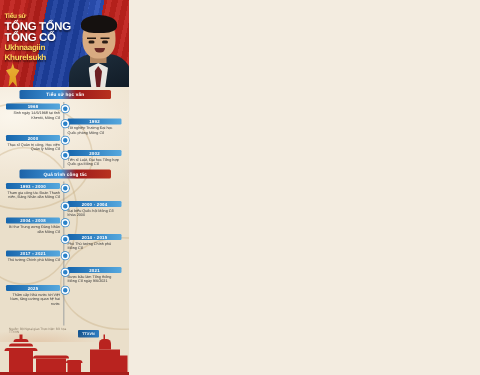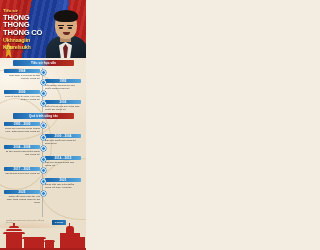--- a/index.html
+++ b/index.html
@@ -106,22 +106,22 @@
       <div class="p-hair"></div>
       <div class="p-brow l"></div>
       <div class="p-brow r"></div>
       <div class="p-eye l"></div>
       <div class="p-eye r"></div>
       <div class="p-mouth"></div>
     </div>
 
     <div class="title">
       <div class="t-line t-small">Tiểu sử</div>
-      <div class="t-line t-big">THỐNG THỐNG</div>
-      <div class="t-line t-big">THỐNG CỔ</div>
+      <div class="t-line t-big">TỔNG TỔNG</div>
+      <div class="t-line t-big">TỔNG CỔ</div>
       <div class="t-line t-name">Ukhnaagiin</div>
       <div class="t-line t-name">Khurelsukh</div>
     </div>
     <div class="hero-fade"></div>
   </div>
 
   <div class="body-bg">
     <div class="swirl" style="left:-30px;top:10px;width:90px;height:70px;"></div>
     <div class="swirl" style="left:-20px;top:40px;width:70px;height:90px;"></div>
     <div class="swirl" style="left:40px;top:100px;width:80px;height:60px;"></div>

